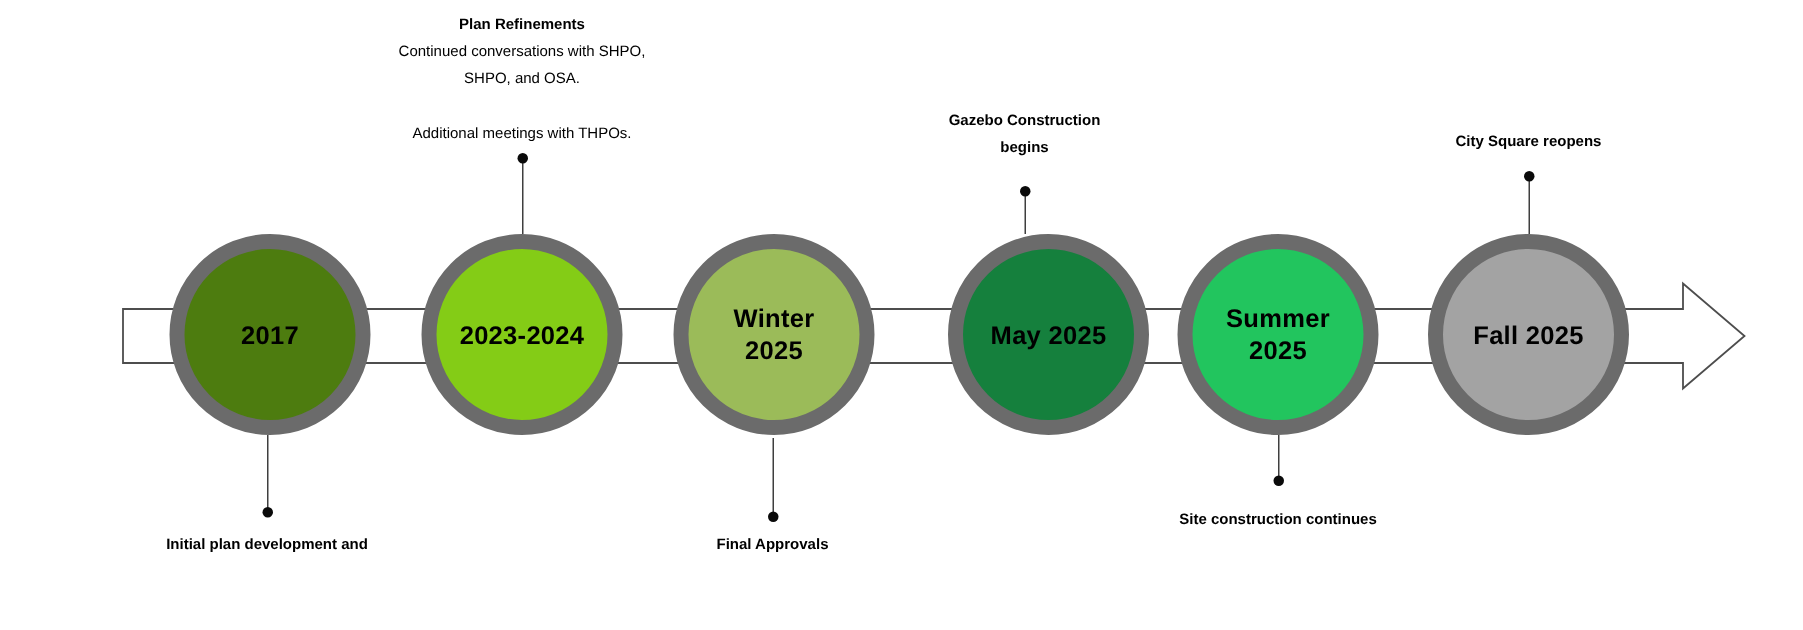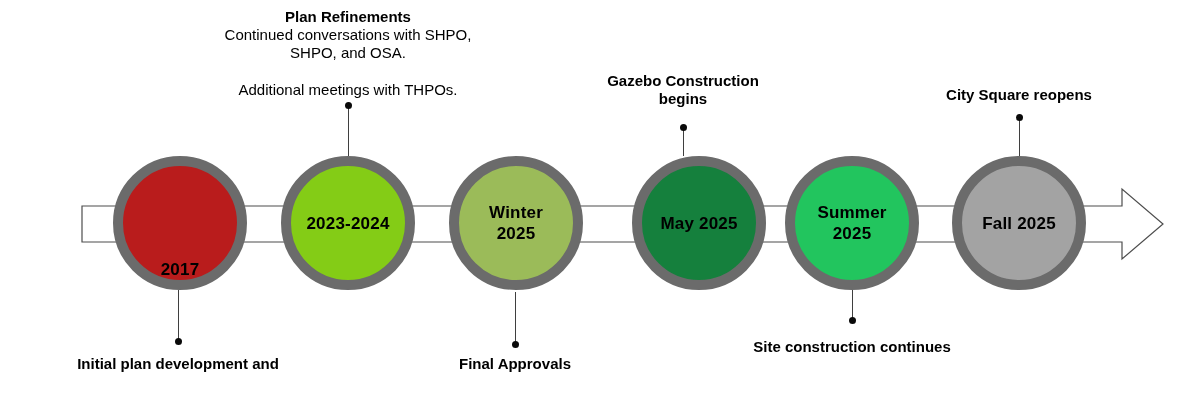--- a/index.html
+++ b/index.html
@@ -47,36 +47,36 @@
   }
   .milestone-label {
     font-weight: bold;
     font-size: 17px;
     line-height: 21px;
     letter-spacing: 0.2px;
   }
   .annotation-block {
     position: absolute;
     text-align: center;
-    font-size: 15px;
+    font-size: 10px;
     line-height: 18px;
     z-index: 4;
   }
   .annotation-line { display: block; }
   .annotation-line.bold { font-weight: bold; }
 </style>
 </head>
 <body>
 
 <div id="canvas">
   <svg id="arrow-svg" viewBox="0 0 1202 420" xmlns="http://www.w3.org/2000/svg">
     <polygon points="82,206 1122,206 1122,189 1163,224 1122,259 1122,242 82,242" fill="#ffffff" stroke="#4d4d4d" stroke-width="1.2" stroke-linejoin="miter"></polygon>
   </svg>
   <div id="milestones">
-      <div class="milestone-circle" style="left: 113px; top: 156px; border-color: rgb(107, 107, 107); background: #b91c1c; justify-content: flex-end;">
+      <div class="milestone-circle" style="left: 113px; top: 156px; border-color: rgb(107, 107, 107); background: #4d7c0f;">
         <div class="milestone-label">2017</div>
       </div>
       <div class="connector-line" style="left: 177.5px; top: 290px; height: 51px; background: rgb(63, 63, 63);"></div>
       <div class="connector-dot" style="left: 174.5px; top: 337.5px;"></div>
       <div class="annotation-block" style="left: 58px; top: 355px; width: 240px;">
         <span class="annotation-line bold">Initial plan development and</span>
       </div>
       <div class="milestone-circle" style="left: 281px; top: 156px; border-color: rgb(107, 107, 107); background: #84cc16;">
         <div class="milestone-label">2023-2024</div>
       </div>

